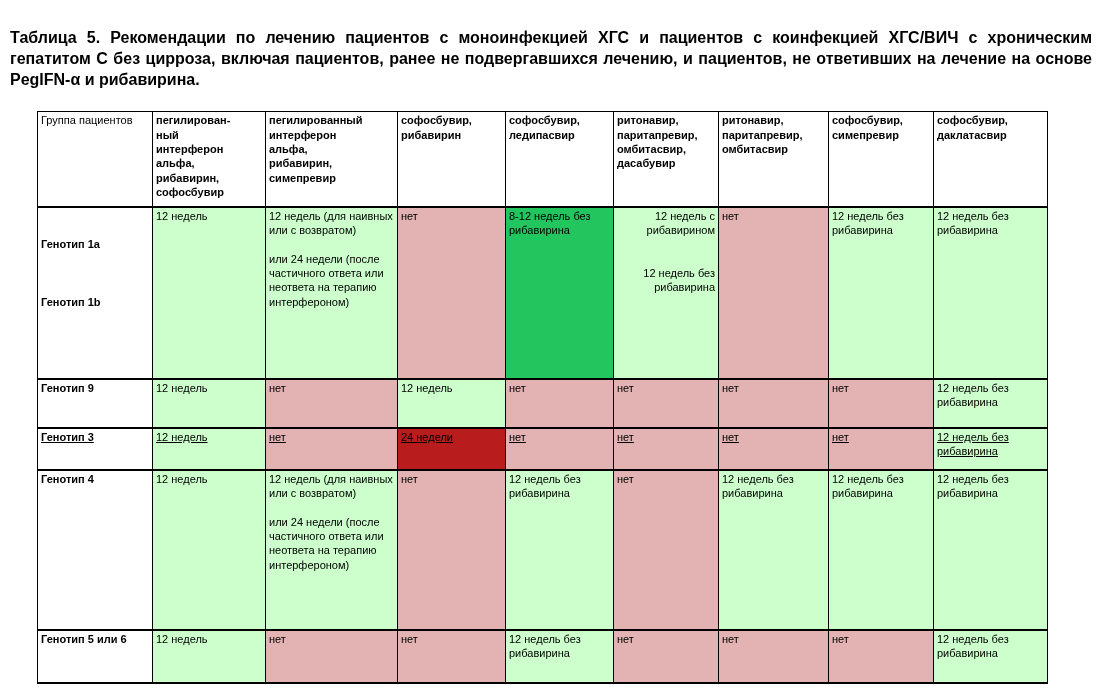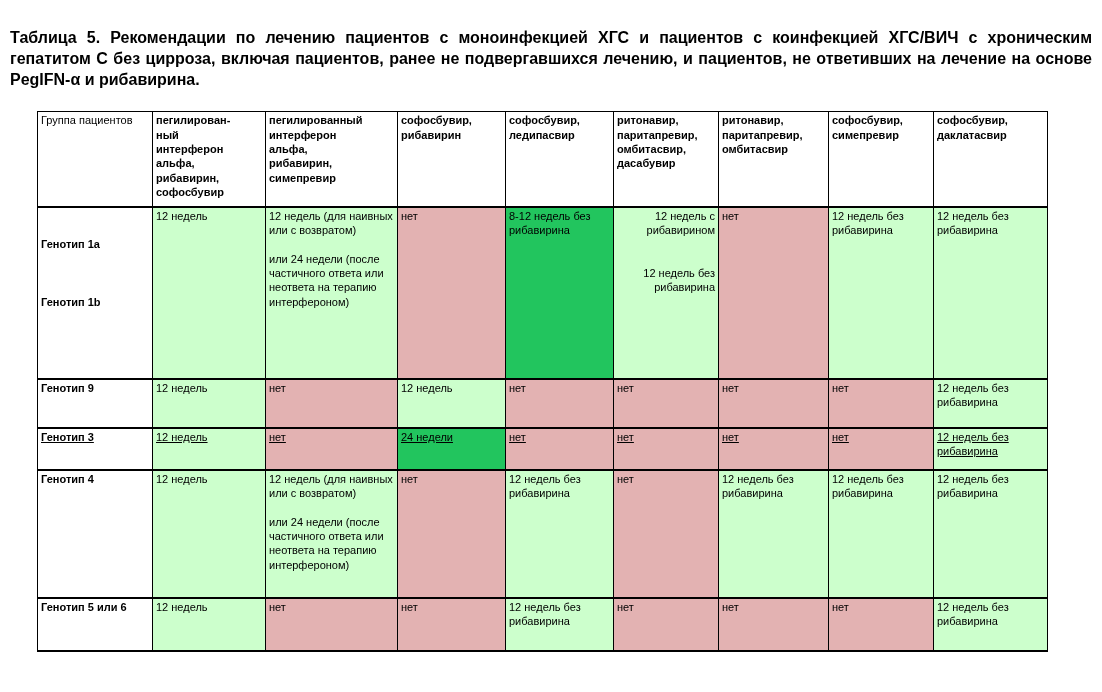--- a/index.html
+++ b/index.html
@@ -54,21 +54,21 @@
     border-bottom: 2px solid #000000;
   }
   table.rec-table td.group-cell {
     font-weight: bold;
     background: #ffffff;
   }
   thead tr { height: 95px; }
   tbody tr:nth-child(1) { height: 172px; }
   tbody tr:nth-child(2) { height: 49px; }
   tbody tr:nth-child(3) { height: 42px; text-decoration: underline; }
-  tbody tr:nth-child(4) { height: 128px; }
+  tbody tr:nth-child(4) { height: 160px; }
   tbody tr:nth-child(5) { height: 53px; }
 </style>
 </head>
 <body>
 
 <div class="page">
 
   <p class="caption">Таблица 5. Рекомендации по лечению пациентов с моноинфекцией ХГС и пациентов с коинфекцией ХГС/ВИЧ с хроническим гепатитом С без цирроза, включая пациентов, ранее не подвергавшихся лечению, и пациентов, не ответивших на лечение на основе PegIFN-α и рибавирина.</p>
 
   <table class="rec-table">
@@ -145,21 +145,21 @@
           <td style="background-color: rgb(227, 178, 178);">нет</td>
           <td style="background-color: rgb(227, 178, 178);">нет</td>
           <td style="background-color: rgb(227, 178, 178);">нет</td>
           <td style="background-color: rgb(227, 178, 178);">нет</td>
           <td style="background-color: rgb(204, 255, 204);">12 недель без рибавирина</td>
         </tr>
         <tr>
           <td class="group-cell">Генотип 3</td>
           <td style="background-color: rgb(204, 255, 204);">12 недель</td>
           <td style="background-color: rgb(227, 178, 178);">нет</td>
-          <td style="background-color: #22c55e;">24 недели</td>
+          <td style="background-color: #b91c1c;">24 недели</td>
           <td style="background-color: rgb(227, 178, 178);">нет</td>
           <td style="background-color: rgb(227, 178, 178);">нет</td>
           <td style="background-color: rgb(227, 178, 178);">нет</td>
           <td style="background-color: rgb(227, 178, 178);">нет</td>
           <td style="background-color: rgb(204, 255, 204);">12 недель без рибавирина</td>
         </tr>
         <tr>
           <td class="group-cell">Генотип 4</td>
           <td style="background-color: rgb(204, 255, 204);">12 недель</td>
           <td style="background-color: rgb(204, 255, 204);">12 недель (для наивных или с возвратом)

